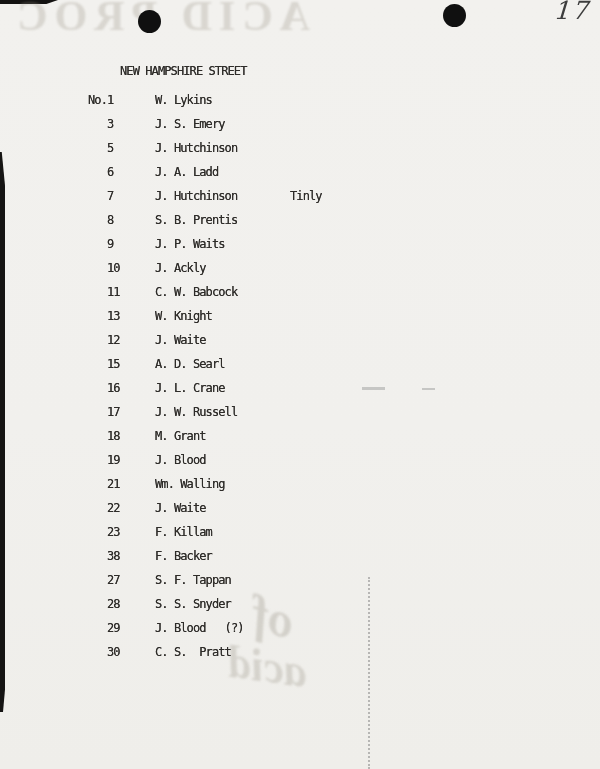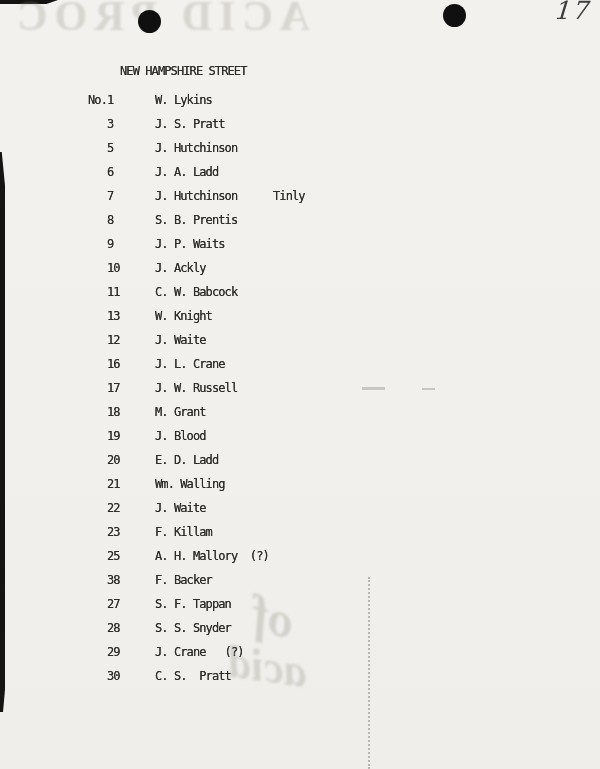--- a/index.html
+++ b/index.html
@@ -18,21 +18,21 @@
   .rows{position:absolute;left:0;top:88px;width:540px;margin-left:40px;}
   .row{position:relative;height:24px;}
   .row span{
     position:absolute;top:50%;transform:translateY(-50%);
     font-size:12px;letter-spacing:-0.9px;color:#2e2c29;
     text-shadow:0 0 0.5px rgba(46,44,41,0.85);white-space:pre;line-height:14px;
   }
   .cell-prefix{left:48px;}
   .cell-num{left:67px;}
   .cell-name{left:115px;}
-  .cell-note{left:233px;text-align:right;}
+  .cell-note{left:250px;text-align:right;}
   
   .pageno{
     position:absolute;left:556px;top:-4px;
     font-family:"DejaVu Serif","Liberation Serif",serif;
     font-style:italic;font-size:25px;font-weight:400;color:#3d3d3d;
     letter-spacing:2px;transform:skewX(-6deg);
   }
   
   .hole{
     position:absolute;width:23px;height:23px;border-radius:50%;
@@ -97,21 +97,21 @@
     <div class="row">
       <span class="cell-prefix">No.</span>
       <span class="cell-num">1</span>
       <span class="cell-name">W. Lykins</span>
       <span class="cell-note"></span>
     </div>
 
     <div class="row">
       <span class="cell-prefix"></span>
       <span class="cell-num">3</span>
-      <span class="cell-name">J. S. Pratt</span>
+      <span class="cell-name">J. S. Emery</span>
       <span class="cell-note"></span>
     </div>
 
     <div class="row">
       <span class="cell-prefix"></span>
       <span class="cell-num">5</span>
       <span class="cell-name">J. Hutchinson</span>
       <span class="cell-note"></span>
     </div>
 
@@ -165,20 +165,26 @@
       <span class="cell-note"></span>
     </div>
 
     <div class="row">
       <span class="cell-prefix"></span>
       <span class="cell-num">12</span>
       <span class="cell-name">J. Waite</span>
       <span class="cell-note"></span>
     </div>
 
+    <div class="row">
+      <span class="cell-prefix"></span>
+      <span class="cell-num">15</span>
+      <span class="cell-name">A. D. Searl</span>
+      <span class="cell-note"></span>
+    </div>
 
     <div class="row">
       <span class="cell-prefix"></span>
       <span class="cell-num">16</span>
       <span class="cell-name">J. L. Crane</span>
       <span class="cell-note"></span>
     </div>
 
     <div class="row">
       <span class="cell-prefix"></span>
@@ -194,26 +200,20 @@
       <span class="cell-note"></span>
     </div>
 
     <div class="row">
       <span class="cell-prefix"></span>
       <span class="cell-num">19</span>
       <span class="cell-name">J. Blood</span>
       <span class="cell-note"></span>
     </div>
 
-    <div class="row">
-      <span class="cell-prefix"></span>
-      <span class="cell-num">20</span>
-      <span class="cell-name">E. D. Ladd</span>
-      <span class="cell-note"></span>
-    </div>
 
     <div class="row">
       <span class="cell-prefix"></span>
       <span class="cell-num">21</span>
       <span class="cell-name">Wm. Walling</span>
       <span class="cell-note"></span>
     </div>
 
     <div class="row">
       <span class="cell-prefix"></span>
@@ -223,26 +223,20 @@
     </div>
 
     <div class="row">
       <span class="cell-prefix"></span>
       <span class="cell-num">23</span>
       <span class="cell-name">F. Killam</span>
       <span class="cell-note"></span>
     </div>
 
 
-    <div class="row">
-      <span class="cell-prefix"></span>
-      <span class="cell-num">25</span>
-      <span class="cell-name">A. H. Mallory  (?)</span>
-      <span class="cell-note"></span>
-    </div>
 
     <div class="row">
       <span class="cell-prefix"></span>
       <span class="cell-num">38</span>
       <span class="cell-name">F. Backer</span>
       <span class="cell-note"></span>
     </div>
 
     <div class="row">
       <span class="cell-prefix"></span>
@@ -254,21 +248,21 @@
     <div class="row">
       <span class="cell-prefix"></span>
       <span class="cell-num">28</span>
       <span class="cell-name">S. S. Snyder</span>
       <span class="cell-note"></span>
     </div>
 
     <div class="row">
       <span class="cell-prefix"></span>
       <span class="cell-num">29</span>
-      <span class="cell-name">J. Crane   (?)</span>
+      <span class="cell-name">J. Blood   (?)</span>
       <span class="cell-note"></span>
     </div>
 
     <div class="row">
       <span class="cell-prefix"></span>
       <span class="cell-num">30</span>
       <span class="cell-name">C. S.  Pratt</span>
       <span class="cell-note"></span>
     </div>
   </div>

